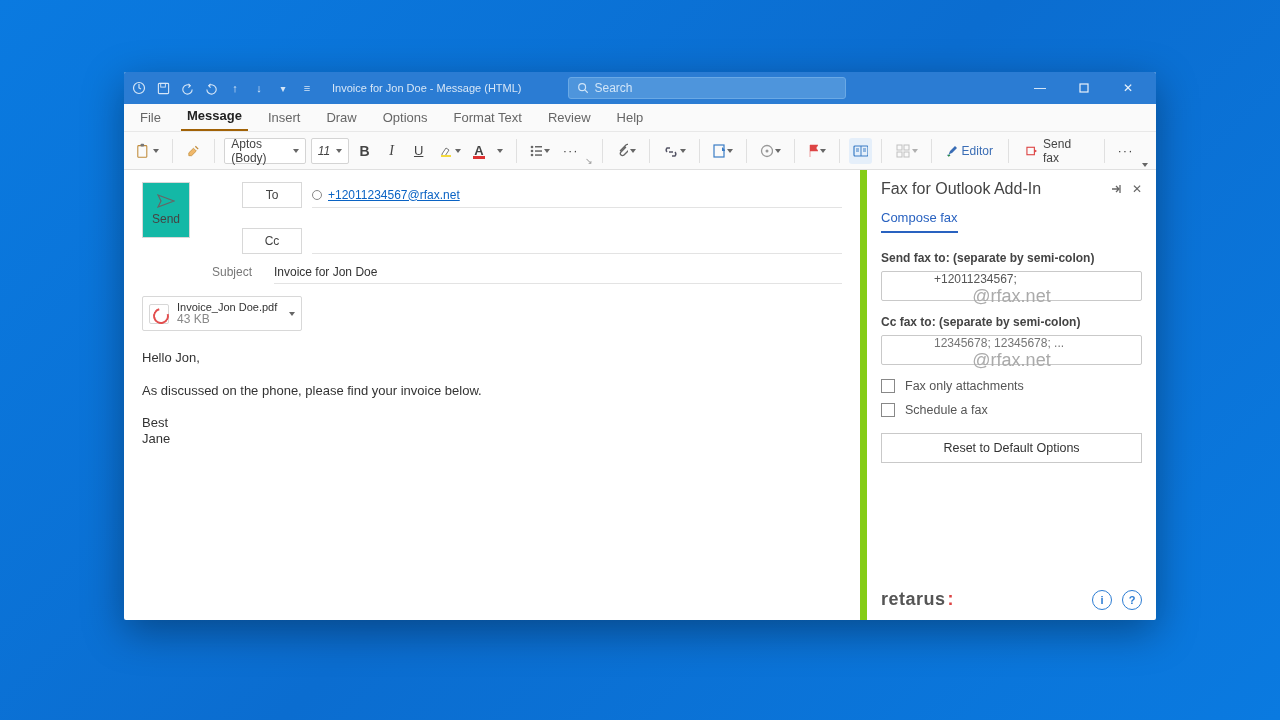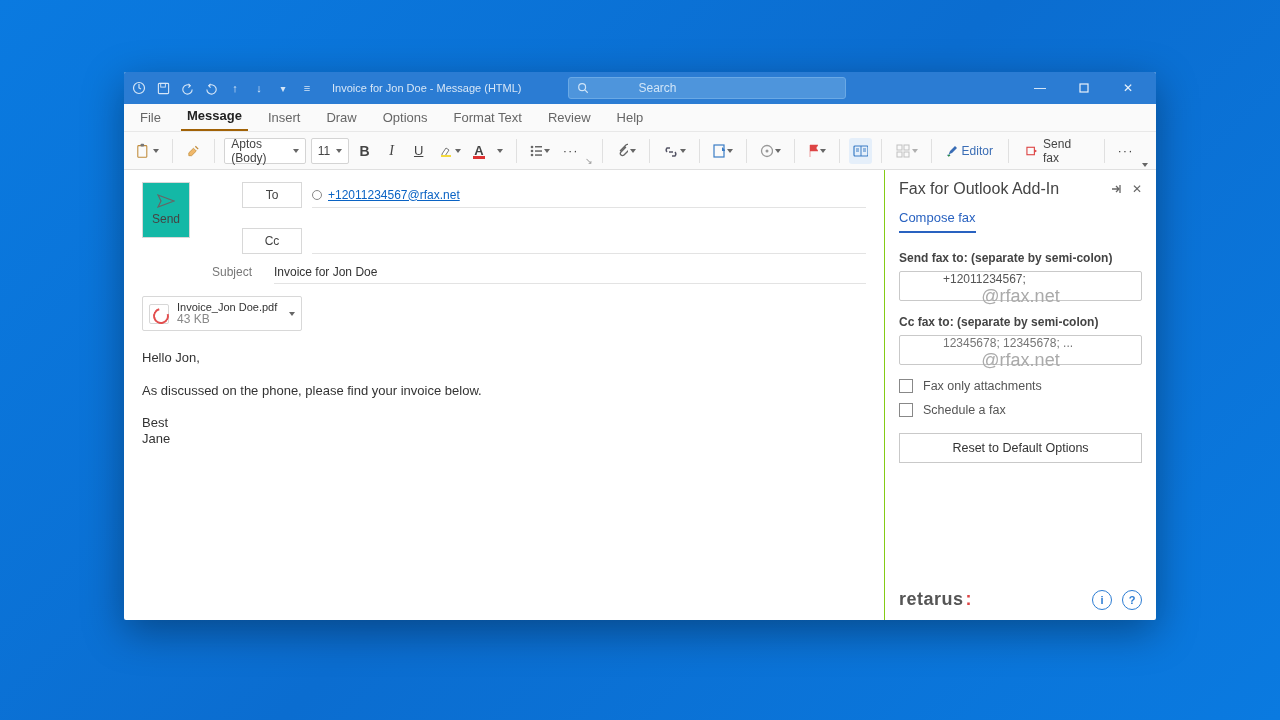--- a/index.html
+++ b/index.html
@@ -39,21 +39,21 @@
     width: 278px;
     height: 22px;
     background: #4e95dc;
     border: 1px solid #6aa9e5;
     border-radius: 3px;
     display: flex;
     align-items: center;
     padding: 0 8px;
     gap: 6px;
   }
-  .search span { color: #d0e5f8; font-size: 12px; margin-left: 44px; }
+  .search span { color: #d0e5f8; font-size: 12px; }
   .win-controls { margin-left: auto; display: flex; gap: 16px; padding-right: 8px; }
   .win-controls div { width: 28px; height: 20px; display:flex; align-items:center; justify-content:center; color:#e9f2fb; font-size: 12px; }
   
   .menutabs {
     height: 28px;
     background: #fafafa;
     border-bottom: 1px solid #e8e8e8;
     display: flex;
     align-items: flex-end;
     padding: 0 10px;
@@ -112,21 +112,21 @@
     padding: 0 8px;
     font-size: 12px;
     color: #444;
   }
   .editor-btn { height:26px; padding:0 6px; display:inline-flex; align-items:center; gap:3px; font-size:12px; color:#3a6db5; }
   .pen { width:12px; height:12px; }
   .ribbon-expand { display:flex; align-items:flex-end; height:100%; padding-bottom: 2px; }
   
   .main { flex: 1; display: flex; min-height: 0; }
   .compose { flex: 1; padding: 12px 18px 10px; display:flex; flex-direction:column; overflow:hidden; }
-  .pane { width: 272px; border-left: 1px solid #84cc16; padding: 10px 14px 10px; display:flex; flex-direction:column; position:relative; }
+  .pane { width: 296px; border-left: 7px solid #84cc16; padding: 10px 14px 10px; display:flex; flex-direction:column; position:relative; }
   
   .compose-header { display:flex; gap: 12px; }
   .send-btn {
     width: 48px; height: 56px;
     border: 1px solid #d8d8d8;
     display: flex; flex-direction: column;
     align-items: center; justify-content: center;
     gap: 4px;
     font-size: 12px;
     color: #444;
@@ -272,21 +272,21 @@
         <svg width="16" height="16" viewBox="0 0 16 16">
           <path d="M3 10l5-5 3 3-5 5H3v-3z" fill="#f0b86a" stroke="#c08b3a" stroke-width="0.8"></path>
           <path d="M10 3l3 3" stroke="#c08b3a" stroke-width="1.4"></path>
         </svg>
       </div>
     <div class="rsep"></div>
     <div class="combo" style="width:86px;">
         <span>Aptos (Body)</span>
         <span class="caret-down" style="margin-left:auto;"></span>
       </div>
-    <div class="combo" style="width:38px;">
+    <div class="combo" style="width:38px;font-style:italic;">
         <span>11</span>
         <span class="caret-down" style="margin-left:auto;"></span>
       </div>
     <div class="rbtn" style="font-weight:700;font-size:14px;">B</div>
     <div class="rbtn" style="font-style:italic;font-size:14px;font-family:Georgia;">I</div>
     <div class="rbtn" style="text-decoration:underline;font-size:13px;">U</div>
     <div class="rbtn">
         <svg width="16" height="16">
           <path d="M3 11l4-6 3 2-4 6H3z" fill="#fff" stroke="#777"></path>
           <rect x="2" y="12" width="10" height="2" fill="#f5da3e"></rect>

